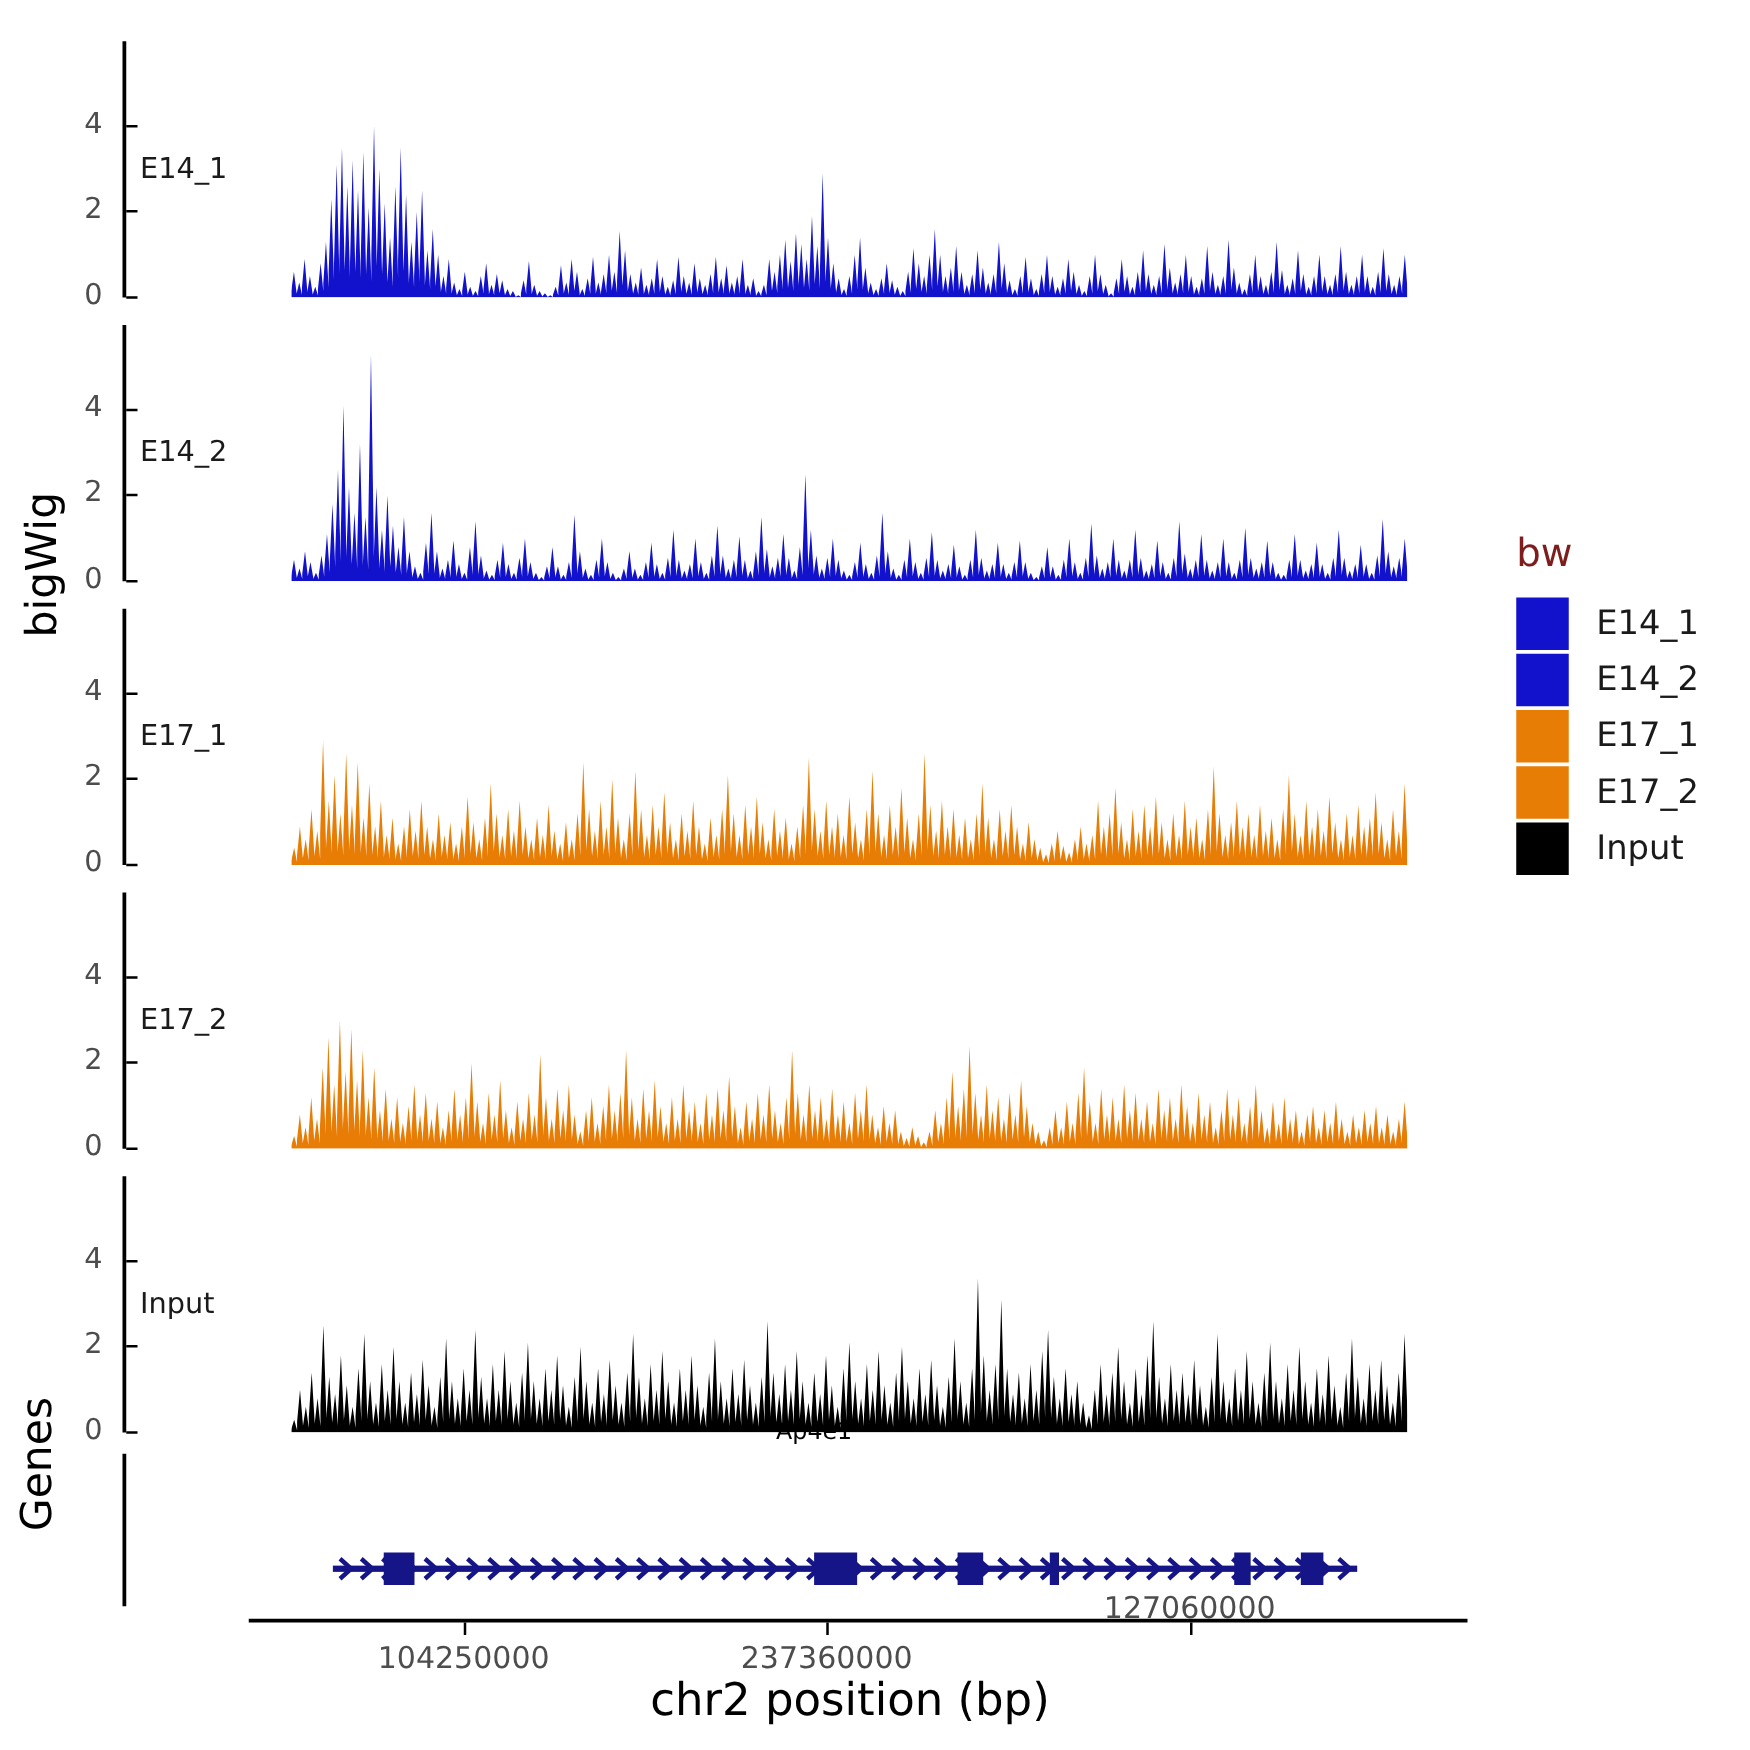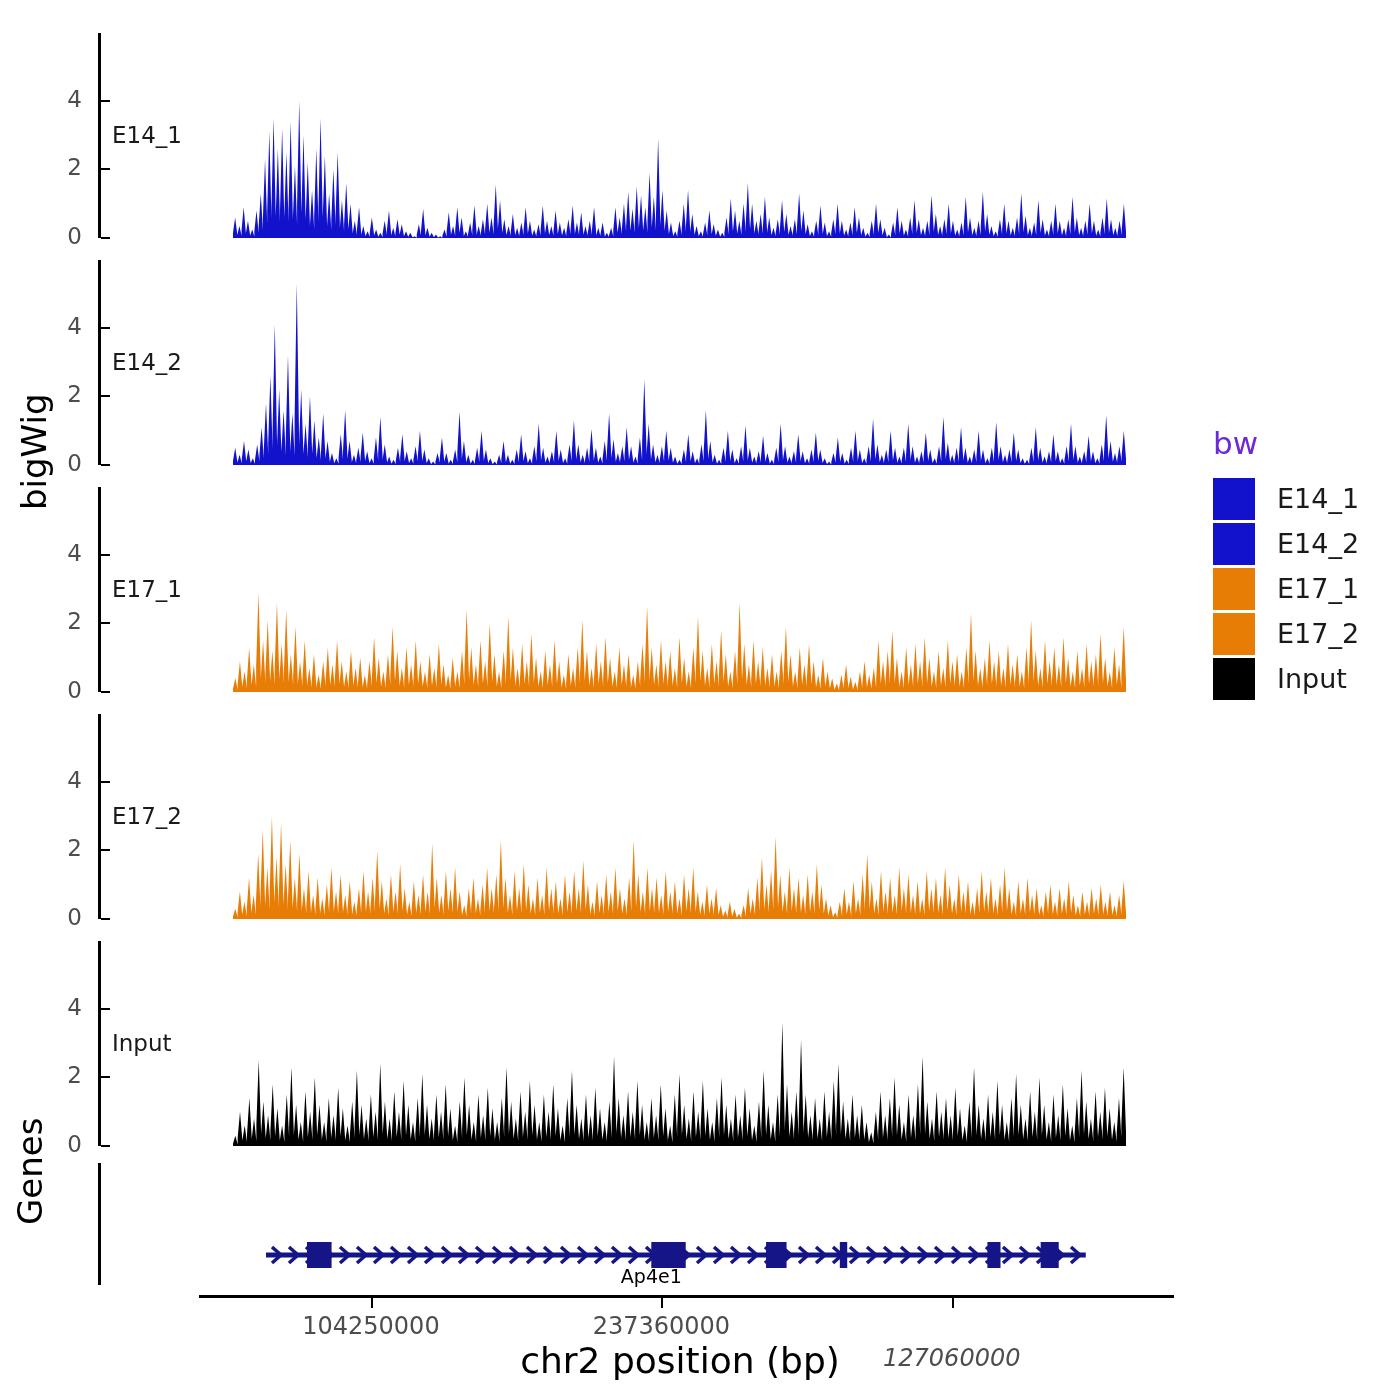--- a/index.html
+++ b/index.html
@@ -41,21 +41,21 @@
   .xtick{position:absolute;width:2px;height:10px;background:#000;top:1298px;}
   .xticklabel{position:absolute;font-size:24px;color:#4d4d4d;
               text-align:center;white-space:nowrap;transform:translateX(-50%);}
 
   .gene-axisline{position:absolute;left:98px;top:1163px;width:3px;height:122px;background:#000;}
   .gene-label{position:absolute;font-size:19px;color:#000;
               text-align:center;white-space:nowrap;transform:translateX(-50%);}
 
   
   .legend{position:absolute;left:1213px;top:425px;}
-  .legend-title{font-size:31px;color:#6d28d9;margin-bottom:16px;}
+  .legend-title{font-size:31px;color:#7f1d1d;margin-bottom:16px;}
   .legend-row{display:flex;align-items:center;height:43px;margin-bottom:2px;}
   .legend-key{width:42px;height:42px;flex:0 0 42px;}
   .legend-text{font-size:27px;color:#1a1a1a;margin-left:22px;white-space:nowrap;}
 </style>
 </head>
 <body>
 
 <div id="root">
 
   <div class="axis-title-y">bigWig</div>
@@ -194,31 +194,31 @@
           <path d="M788,9 L797,17 L788,25" fill="none" stroke="#151587" stroke-width="3.5" stroke-linejoin="miter"></path>
           <path d="M805,9 L814,17 L805,25" fill="none" stroke="#151587" stroke-width="3.5" stroke-linejoin="miter"></path>
           <rect x="40.98870000000001" y="4" width="24.593220000000002" height="26" fill="#151587"></rect>
           <rect x="385.29378" y="4" width="34.43050800000001" height="26" fill="#151587"></rect>
           <rect x="500.06214000000006" y="4" width="20.494350000000004" height="26" fill="#151587"></rect>
           <rect x="573.8418" y="4" width="7.377966000000001" height="26" fill="#151587"></rect>
           <rect x="721.4011200000001" y="4" width="13.116384000000002" height="26" fill="#151587"></rect>
           <rect x="774.6864300000001" y="4" width="18.035028" height="26" fill="#151587"></rect>
         </svg>
       </div>
-      <div class="gene-label" style="left: 651.335px; top: 1265px;">Ap4e1</div>
+      <div class="gene-label" style="left: 651.335px; top: 1134px;">Ap4e1</div>
     </div>
 
   <div class="xaxis-line"></div>
   <div id="xticks">
       <div class="xtick" style="left: 370.943px;"></div>
       <div class="xticklabel" style="left: 370.943px; top: 1312px;">104250000</div>
       <div class="xtick" style="left: 661.35px;"></div>
       <div class="xticklabel" style="left: 661.35px; top: 1312px;">237360000</div>
       <div class="xtick" style="left: 951.756px;"></div>
-      <div class="xticklabel" style="left: 951.756px; top: 1344px; font-style: italic;">127060000</div>
+      <div class="xticklabel" style="left: 951.756px; top: 1272px;">127060000</div>
     </div>
 
   <div class="legend">
     <div class="legend-title">bw</div>
     <div id="legend-rows">
         <div class="legend-row">
           <div class="legend-key" style="background: rgb(18, 18, 204);"></div>
           <div class="legend-text">E14_1</div>
         </div>
         <div class="legend-row">

